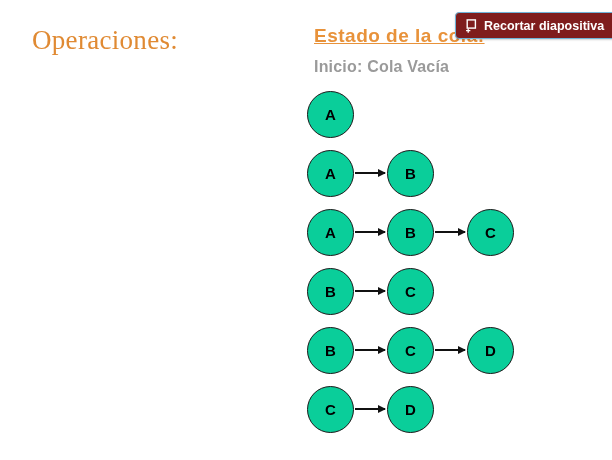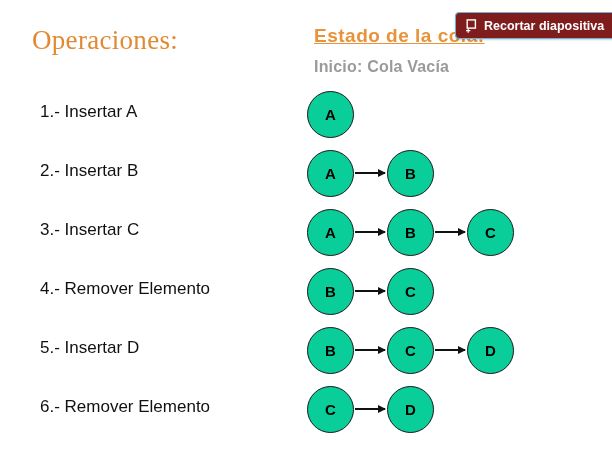--- a/index.html
+++ b/index.html
@@ -162,28 +162,20 @@
     height: 14px;
   }
 </style>
 </head>
 <body>
 
 <div id="slide">
 
   <div class="ops-title">Operaciones:</div>
 
-  <div class="ops-list">
-    <div class="op-item">1.- Insertar A</div>
-    <div class="op-item">2.- Insertar B</div>
-    <div class="op-item">3.- Insertar C</div>
-    <div class="op-item">4.- Remover Elemento</div>
-    <div class="op-item">5.- Insertar D</div>
-    <div class="op-item">6.- Remover Elemento</div>
-  </div>
 
   <div class="queue-title">Estado de la cola:</div>
   <div class="queue-sub">Inicio: Cola Vacía</div>
 
   <div id="diagram">
 
     <div class="q-row">
       <div class="node col0">A</div>
     </div>
 

